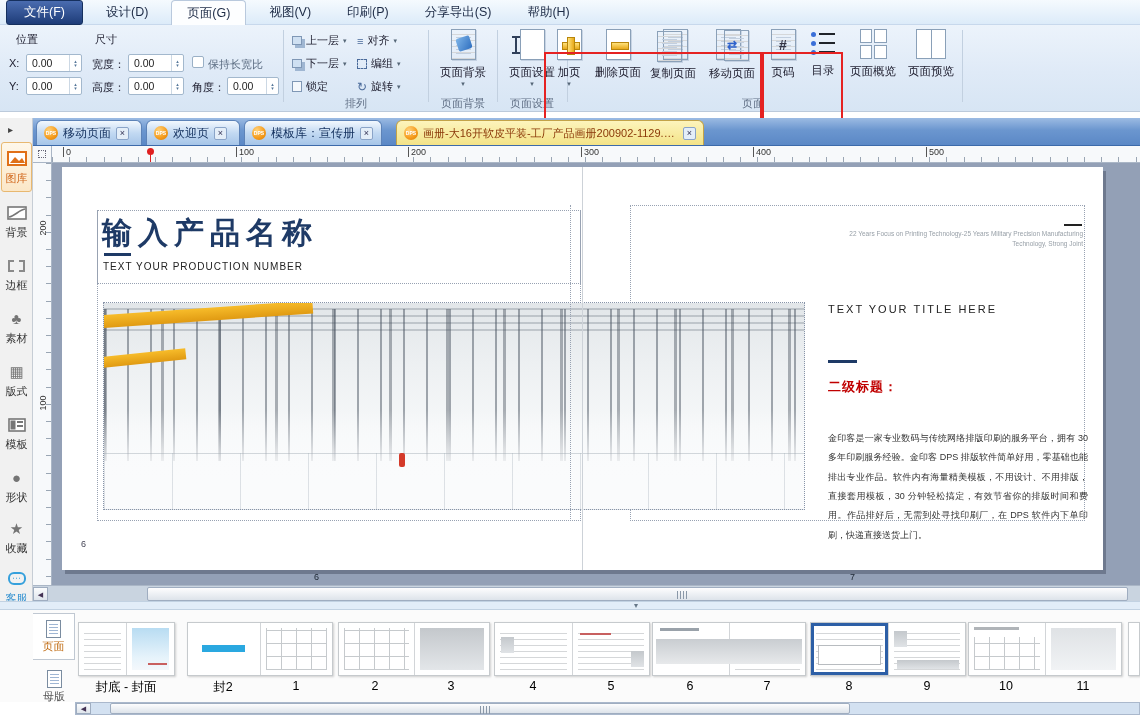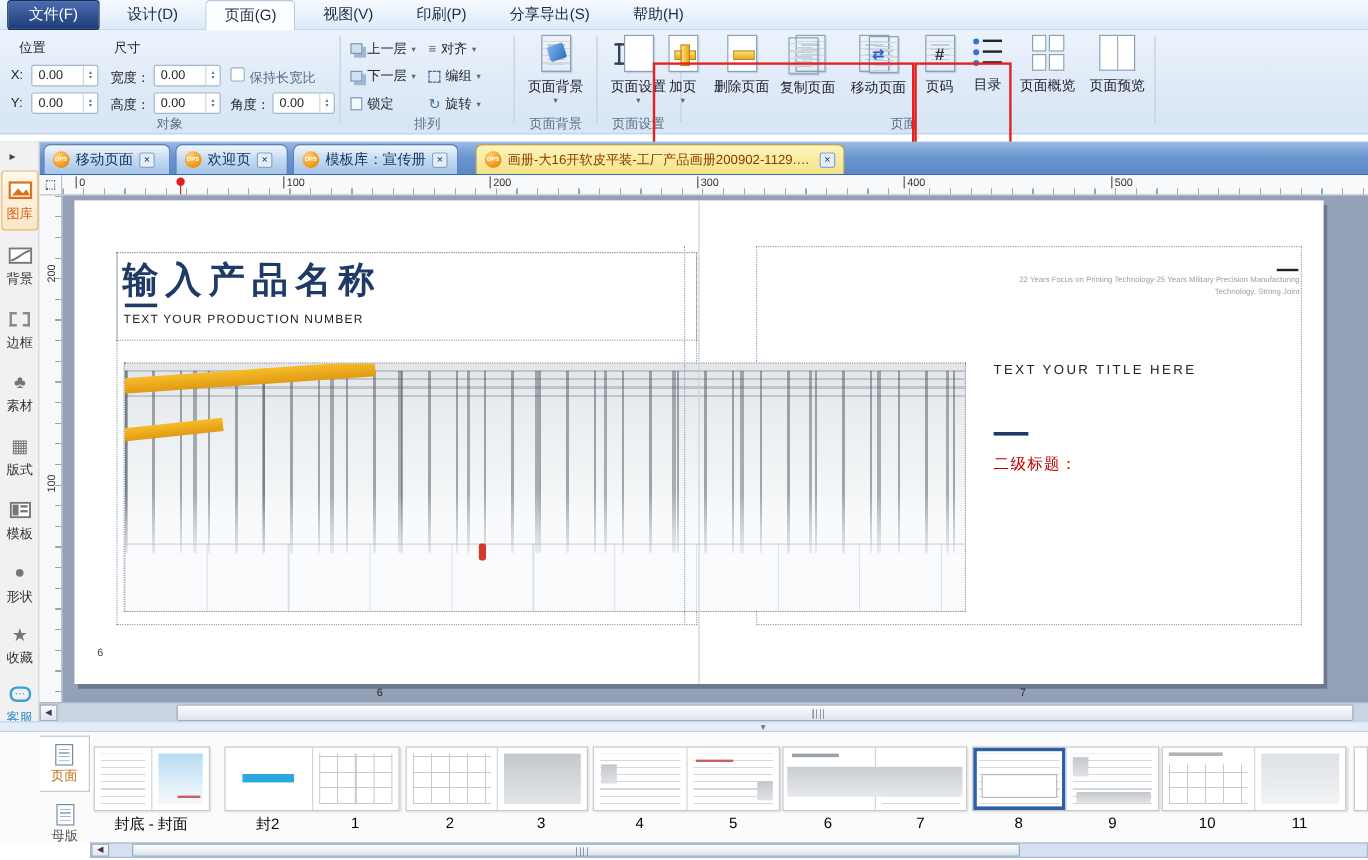--- a/index.html
+++ b/index.html
@@ -84,21 +84,21 @@
   .lp-title{position:absolute;left:40px;top:46px;font-size:30px;font-weight:bold;color:#1e3a66;letter-spacing:6px;white-space:nowrap}
   .lp-bar{position:absolute;left:42px;top:86px;width:27px;height:3px;background:#1e3a66}
   .lp-sub{position:absolute;left:41px;top:94px;font-size:10px;color:#222;letter-spacing:1px;white-space:nowrap}
   .lp-pageno{position:absolute;left:19px;top:372px;font-size:9px;color:#445}
   .rp-tagcn{position:absolute;left:600px;width:421px;top:42px;font-size:9px;color:#333;text-align:right;white-space:nowrap}
   .rp-dash{position:absolute;left:1002px;top:57px;width:18px;height:2px;background:#222}
   .rp-tagen{position:absolute;left:760px;width:261px;top:62px;font-size:6.5px;line-height:1.6;color:#98a0a8;text-align:right}
   .rp-kicker{position:absolute;left:766px;top:136px;font-size:11px;color:#222;letter-spacing:2px;white-space:nowrap}
   .rp-title{position:absolute;left:764px;top:149px;font-size:29px;font-weight:bold;color:#1e3a66;letter-spacing:4px;white-space:nowrap}
   .rp-bar{position:absolute;left:766px;top:193px;width:29px;height:3px;background:#1e3a66}
-  .rp-sub{position:absolute;left:766px;top:211px;font-size:13px;font-weight:normal;color:#c00000;letter-spacing:1px}
+  .rp-sub{position:absolute;left:766px;top:211px;font-size:13px;font-weight:bold;color:#c00000;letter-spacing:1px}
   .rp-ben{position:absolute;left:766px;top:233px;width:252px;font-size:7.5px;line-height:1.7;color:#555}
   .rp-bcn{position:absolute;left:766px;top:262px;width:260px;font-size:9px;line-height:2.15;color:#333;text-align:justify}
   
   #photo{position:absolute;left:41px;top:135px;width:702px;height:208px;border:1px dotted #8894a8;overflow:hidden;background:linear-gradient(180deg,#e2e6e9 0%,#edf0f2 30%,#f6f8f9 62%,#fbfcfd 100%)}
   #photo .pipes{position:absolute;left:0;top:0;right:0;height:28px;background:repeating-linear-gradient(0deg,rgba(120,130,140,.35) 0 2px,transparent 2px 7px)}
   #photo .poles{position:absolute;left:0;right:0;top:6px;height:152px;background:repeating-linear-gradient(90deg,rgba(75,85,98,.5) 0 2px,transparent 2px 23px),repeating-linear-gradient(90deg,rgba(55,65,78,.4) 0 3px,transparent 3px 57px)}
   #photo .haze{position:absolute;inset:0;background:linear-gradient(180deg,transparent 52%,rgba(250,251,252,.92) 80%)}
   #photo .machines{position:absolute;left:0;right:0;bottom:0;height:56px;background:linear-gradient(#f1f3f5,#fafbfc);border-top:1px solid rgba(160,170,180,.45);background-image:repeating-linear-gradient(90deg,rgba(190,198,205,.5) 0 1px,transparent 1px 68px)}
   #photo .crane1{position:absolute;left:-6px;top:5px;width:215px;height:13px;background:linear-gradient(#f7bc2a,#e09a12);transform:rotate(-4deg)}
   #photo .crane2{position:absolute;left:-10px;top:50px;width:92px;height:11px;background:linear-gradient(#f7bc2a,#e09a12);transform:rotate(-6deg)}
@@ -178,21 +178,20 @@
           <span>▾</span>
         </span></div>
     <span class="cb" style="left:192px;top:31px"></span>
     <span class="flabel" style="left:208px;top:32px;color:#5a6b80">保持长宽比</span>
     <span class="flabel" style="left:192px;top:55px">角度：</span>
     <div class="spin" style="left:227px;top:52px;width:52px"><span>0.00</span>
       <span class="ud">
           <span>▴</span>
           <span>▾</span>
         </span></div>
-    <div class="glabel">对象</div>
   </div>
   <div class="gsep" style="left:283px"></div>
 
   <div class="rgroup" style="left:285px;width:142px">
     <div class="sbtn" style="left:7px;top:8px">
         <span class="ic-layers"></span>
         <span>上一层</span>
         <span class="caret">▾</span>
       </div>
     <div class="sbtn" style="left:7px;top:31px">
@@ -438,20 +437,21 @@
       <span class="reddot"></span>
     </div>
     <div class="lp-pageno">6</div>
     <div class="centerline"></div>
 
     <div class="rp-dash"></div>
     <div class="rp-tagen">22 Years Focus on Printing Technology-25 Years Military Precision Manufacturing Technology, Strong Joint</div>
     <div class="rp-kicker">TEXT YOUR TITLE HERE</div>
     <div class="rp-bar"></div>
     <div class="rp-sub">二级标题：</div>
+    <div class="rp-bcn">金印客是一家专业数码与传统网络排版印刷的服务平台，拥有 30 多年印刷服务经验。金印客 DPS 排版软件简单好用，零基础也能排出专业作品。软件内有海量精美模板，不用设计、不用排版，直接套用模板，30 分钟轻松搞定，有效节省你的排版时间和费用。作品排好后，无需到处寻找印刷厂，在 DPS 软件内下单印刷，快递直接送货上门。</div>
   </div>
   <div class="spreadno" style="left:262px;top:409px">6</div>
   <div class="spreadno" style="left:798px;top:409px">7</div>
 </div>
 
 <div id="hscroll">
   <span class="sarrow" style="left:0">◀</span>
   <span class="sthumb" style="left:114px;width:981px">
       <span class="grip" style="left:54%"></span>
     </span>

